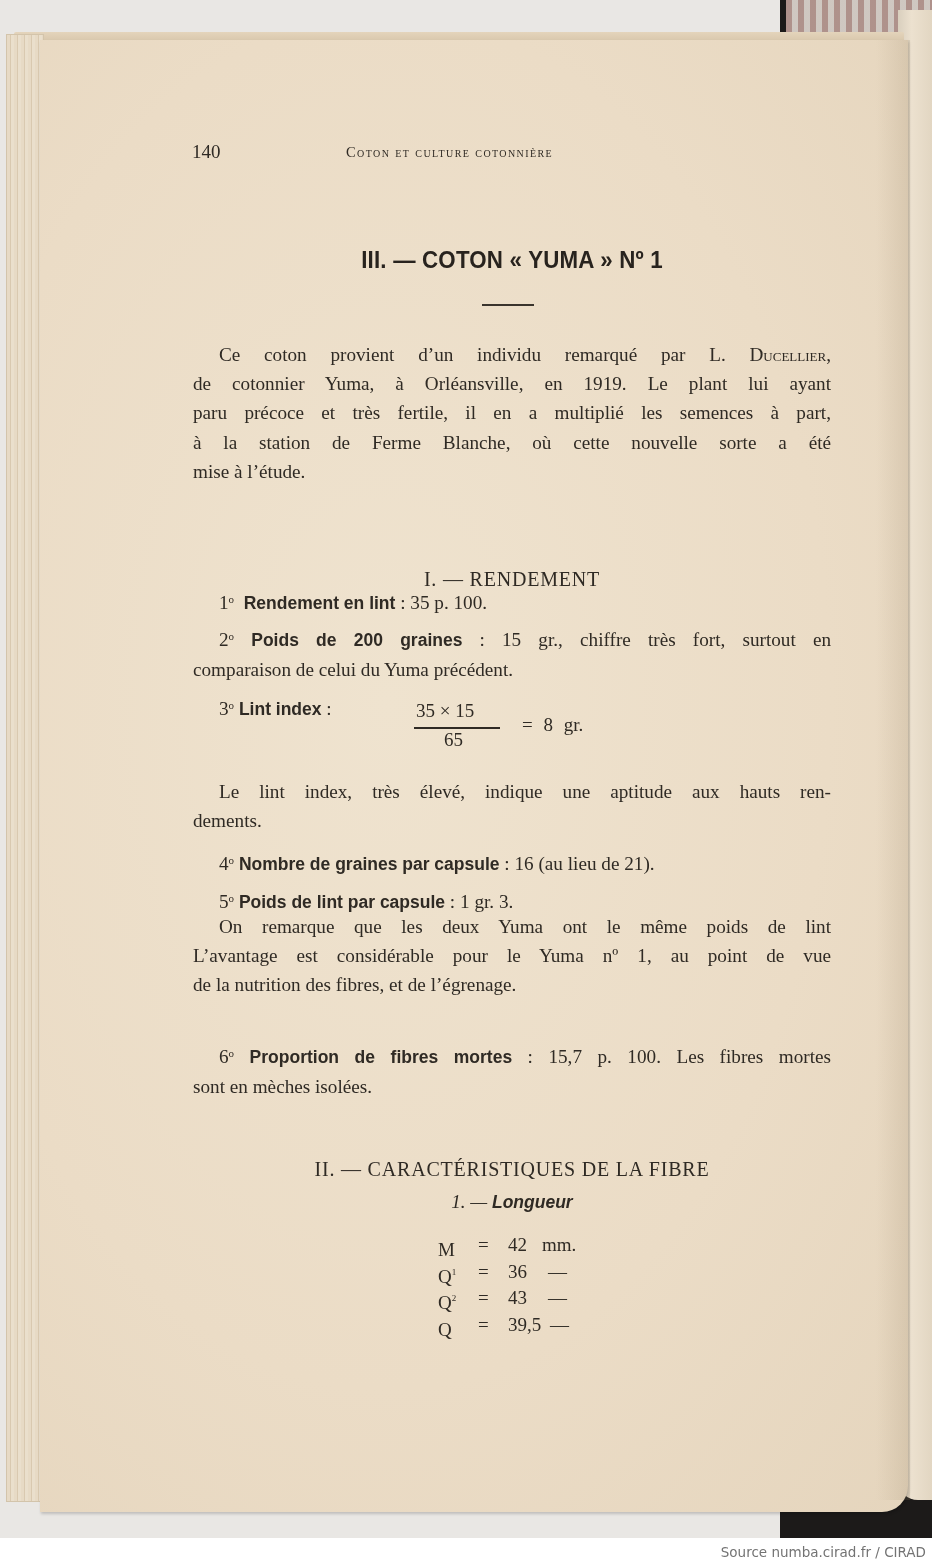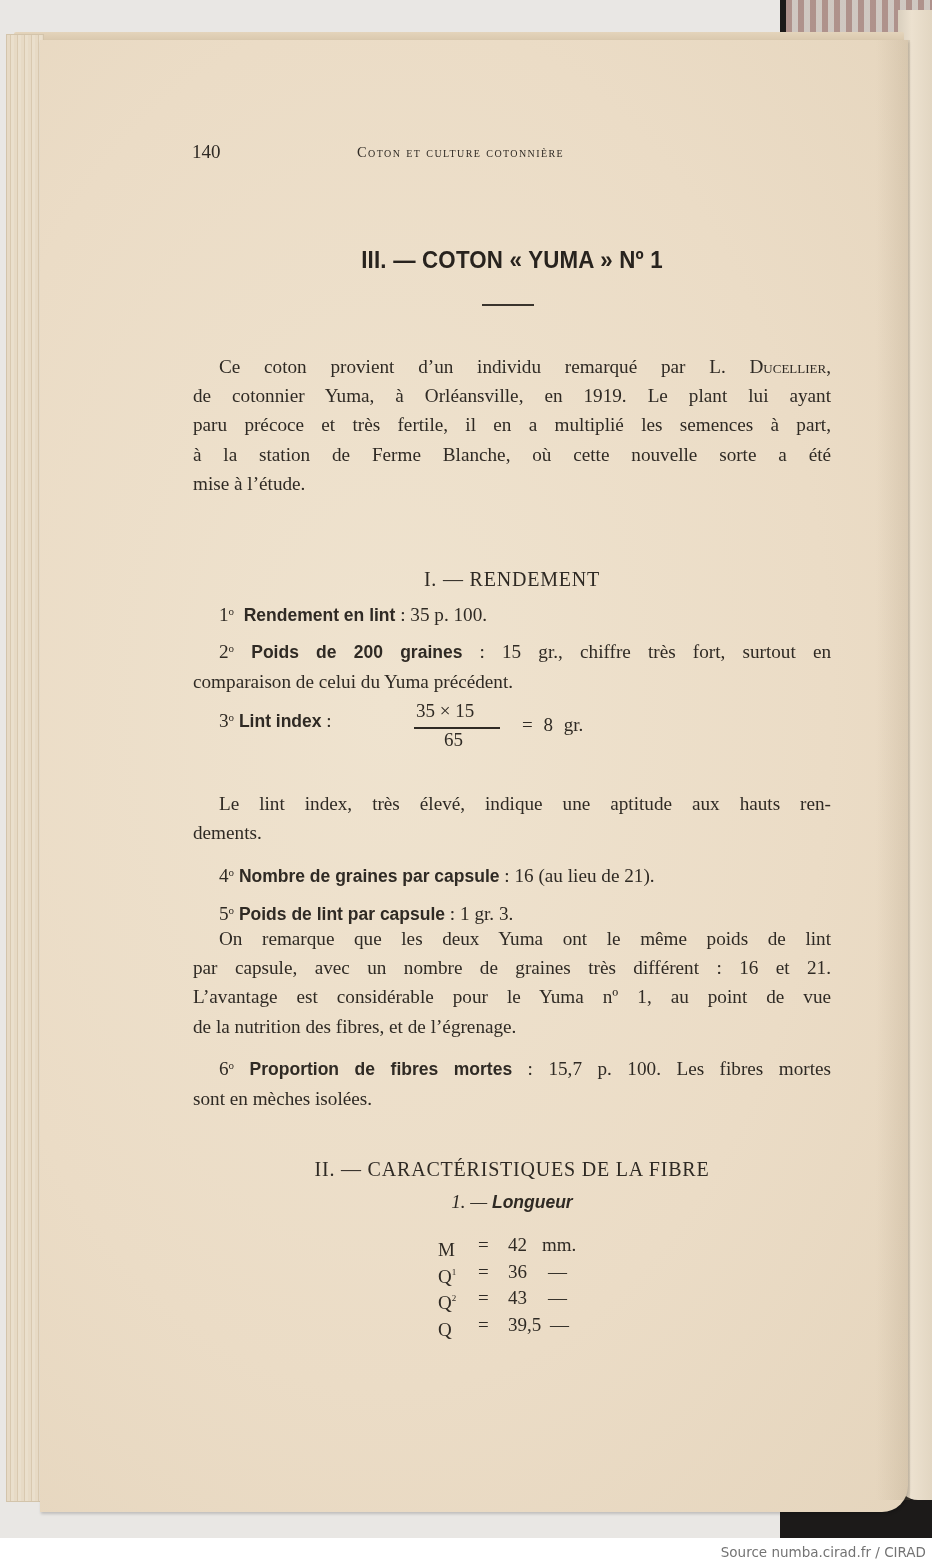--- a/index.html
+++ b/index.html
@@ -45,39 +45,39 @@
     border-radius: 2px;
   }
   .gutter {
     position: absolute; left: 876px; top: 40px; width: 34px; height: 1460px;
     background: linear-gradient(90deg, rgba(0,0,0,0) 0%, rgba(150,130,100,.12) 60%, rgba(150,130,100,.2) 100%);
   }
 
   .runhead { position: absolute; top: 141px; left: 192px; width: 640px; height: 26px; }
   .folio { position: absolute; left: 0; top: 0; font-size: 19px; }
   .running-title {
-    position: absolute; left: 165px; top: 3px; font-size: 14.5px; letter-spacing: 1.4px;
+    position: absolute; left: 154px; top: 3px; font-size: 14.5px; letter-spacing: 1.4px;
     font-variant: small-caps;
   }
 
   .chapter-title {
     position: absolute; top: 246px; left: 192px; width: 640px; text-align: center;
     font-family: "Liberation Sans", "DejaVu Sans", sans-serif;
     font-weight: bold; font-size: 24px; letter-spacing: .2px; color: #28231e;
     transform: scaleX(.93);
   }
   .rule { position: absolute; top: 304px; left: 482px; width: 52px; height: 2px; background: #3a342d; }
 
   .para {
     position: absolute; left: 193px; width: 638px; font-size: 19.2px; line-height: 29.2px;
     text-align: justify; text-align-last: left;
   }
   .para .line { display: block; white-space: nowrap; text-align: justify; text-align-last: justify; }
   .para .line.last { text-align-last: left; }
-  .indent { padding-left: 26px; margin-top: 12px; }
+  .indent { padding-left: 26px; }
   .sc { font-variant: small-caps; }
   .b { font-family: "Liberation Sans", "DejaVu Sans", sans-serif; font-weight: bold; font-size: 17.5px; }
   sup.o { font-size: 11px; vertical-align: 6px; }
 
   .section-head {
     position: absolute; left: 192px; width: 640px; text-align: center; font-size: 20px; letter-spacing: .8px; margin-top: 24px;
   }
   .sub-head { position: absolute; left: 192px; width: 640px; text-align: center; font-size: 19px; font-style: italic; }
 
   .fraction { position: absolute; top: 698px; left: 412px; width: 230px; height: 56px; font-size: 19px; }
@@ -158,21 +158,20 @@
 <div class="para" style="top:846px;">
   <span class="line indent last"><span>4</span><sup class="o">o</sup> <span class="b">Nombre de graines par capsule</span><span> : 16 (au lieu de 21).</span></span>
 </div>
 
 <div class="para" style="top:884px;">
   <span class="line indent last"><span>5</span><sup class="o">o</sup> <span class="b">Poids de lint par capsule</span><span> : 1 gr. 3.</span></span>
 </div>
 
 <div class="para" style="top:912px;">
   <span class="line indent">On remarque que les deux Yuma ont le même poids de lint</span>
-  <span class="line">par capsule, avec un nombre de graines très différent : 16 et 21.</span>
   <span class="line">L’avantage est considérable pour le Yuma nº 1, au point de vue</span>
   <span class="line last">de la nutrition des fibres, et de l’égrenage.</span>
 </div>
 
 <div class="para" style="top:1039px;">
   <span class="line indent"><span>6</span><sup class="o">o</sup> <span class="b">Proportion de fibres mortes</span><span> : 15,7 p. 100. Les fibres mortes</span></span>
   <span class="line last">sont en mèches isolées.</span>
 </div>
 
 <div class="section-head" style="top:1134px;">II. — CARACTÉRISTIQUES DE LA FIBRE</div>

